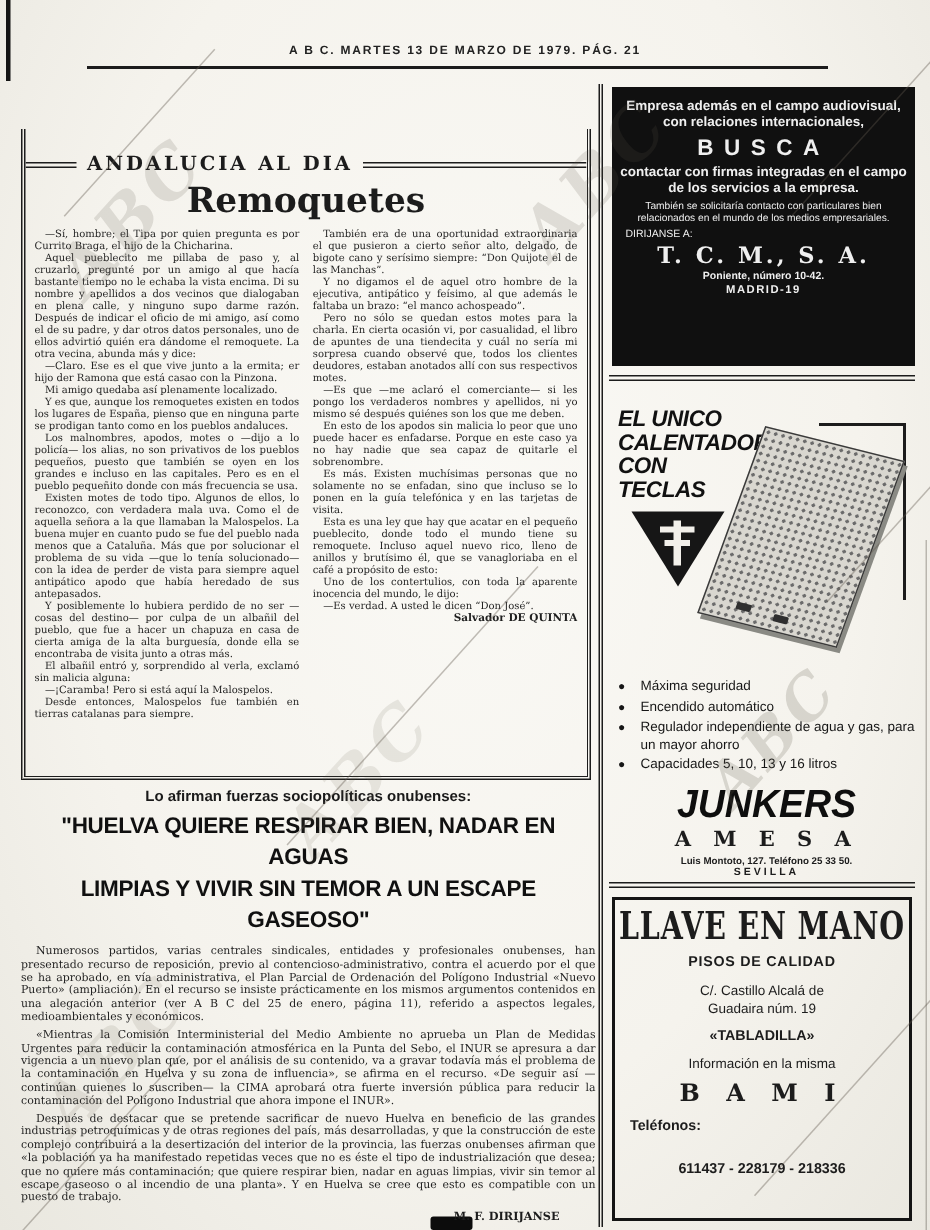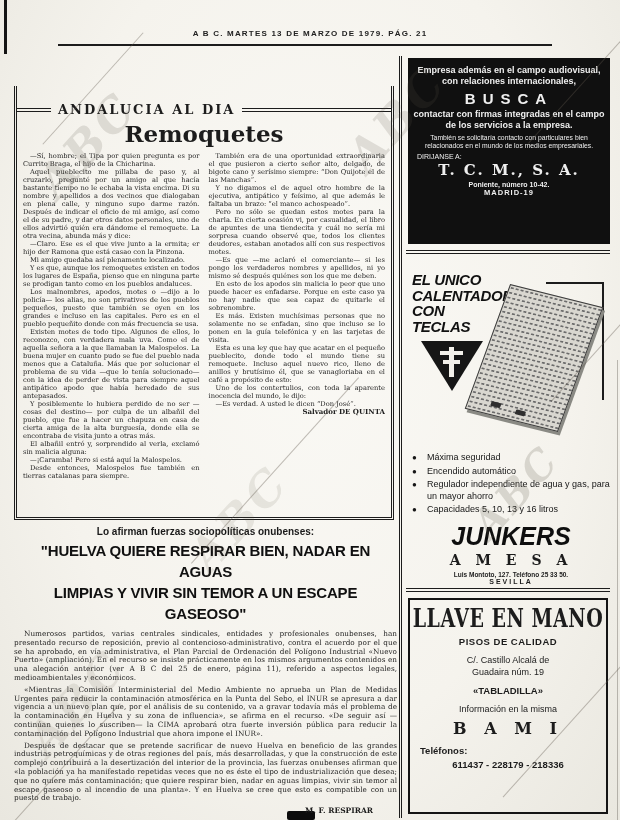--- a/index.html
+++ b/index.html
@@ -93,21 +93,21 @@
   
   .ad-bami { position:absolute; left:408px; top:598px; width:200px; height:216px;
              border:2px solid #141414; text-align:center; padding-top:7px; }
   .bami-title { font:bold 19px "DejaVu Serif", serif; transform:scaleY(1.35); letter-spacing:0.5px; }
   .bami-sub { font:bold 9.5px "Liberation Sans", sans-serif; letter-spacing:0.5px; margin-top:7px; }
   .bami-addr { font:9px "Liberation Sans", sans-serif; line-height:12px; margin-top:7px; }
   .bami-tab { font:bold 9.5px "Liberation Sans", sans-serif; margin-top:7px; }
   .bami-info { font:9px "Liberation Sans", sans-serif; line-height:12px; margin-top:7px; }
   .bami-brand { font:bold 16px "DejaVu Serif", serif; letter-spacing:6px; margin-top:4px; }
   .bami-tel-label { font:bold 9.5px "Liberation Sans", sans-serif; text-align:left; padding-left:10px; margin-top:7px; }
-  .bami-tels { font:bold 9.5px "Liberation Sans", sans-serif; margin-top:3px; }
+  .bami-tels { font:bold 9.5px "Liberation Sans", sans-serif; margin-top:18px; }
 </style>
 </head>
 <body>
 
 <div class="page">
 
   <div class="spine"></div>
   <div class="blob"></div>
   <div class="edge"></div>
   <span class="wm" style="left:26px; top:118px;">ABC</span>
@@ -165,21 +165,21 @@
     <div class="kicker">Lo afirman fuerzas sociopolíticas onubenses:</div>
     <div class="headline">
       <div>"HUELVA QUIERE RESPIRAR BIEN, NADAR EN AGUAS</div>
       <div>LIMPIAS Y VIVIR SIN TEMOR A UN ESCAPE GASEOSO"</div>
     </div>
     <div class="hbody">
       <p>Numerosos partidos, varias centrales sindicales, entidades y profesionales onubenses, han presentado recurso de reposición, previo al contencioso-administrativo, contra el acuerdo por el que se ha aprobado, en vía administrativa, el Plan Parcial de Ordenación del Polígono Industrial «Nuevo Puerto» (ampliación). En el recurso se insiste prácticamente en los mismos argumentos contenidos en una alegación anterior (ver A B C del 25 de enero, página 11), referido a aspectos legales, medioambientales y económicos.</p>
       <p>«Mientras la Comisión Interministerial del Medio Ambiente no aprueba un Plan de Medidas Urgentes para reducir la contaminación atmosférica en la Punta del Sebo, el INUR se apresura a dar vigencia a un nuevo plan que, por el análisis de su contenido, va a gravar todavía más el problema de la contaminación en Huelva y su zona de influencia», se afirma en el recurso. «De seguir así —continúan quienes lo suscriben— la CIMA aprobará otra fuerte inversión pública para reducir la contaminación del Polígono Industrial que ahora impone el INUR».</p>
       <p>Después de destacar que se pretende sacrificar de nuevo Huelva en beneficio de las grandes industrias petroquímicas y de otras regiones del país, más desarrolladas, y que la construcción de este complejo contribuirá a la desertización del interior de la provincia, las fuerzas onubenses afirman que «la población ya ha manifestado repetidas veces que no es éste el tipo de industrialización que desea; que no quiere más contaminación; que quiere respirar bien, nadar en aguas limpias, vivir sin temor al escape gaseoso o al incendio de una planta». Y en Huelva se cree que esto es compatible con un puesto de trabajo.</p>
     </div>
-    <div class="hsig">M. F. RESPIRAR</div>
+    <div class="hsig">M. F. DIRIJANSE</div>
   </div>
 
   <div class="rail-v"></div>
   <div class="dblrule rail-hr1"></div>
   <div class="dblrule rail-hr2"></div>
 
   <div class="ad-tcm">
     <div class="l1">Empresa además en el campo audiovisual, con relaciones internacionales,</div>
     <div class="busca">BUSCA</div>
     <div class="l1">contactar con firmas integradas en el campo de los servicios a la empresa.</div>

